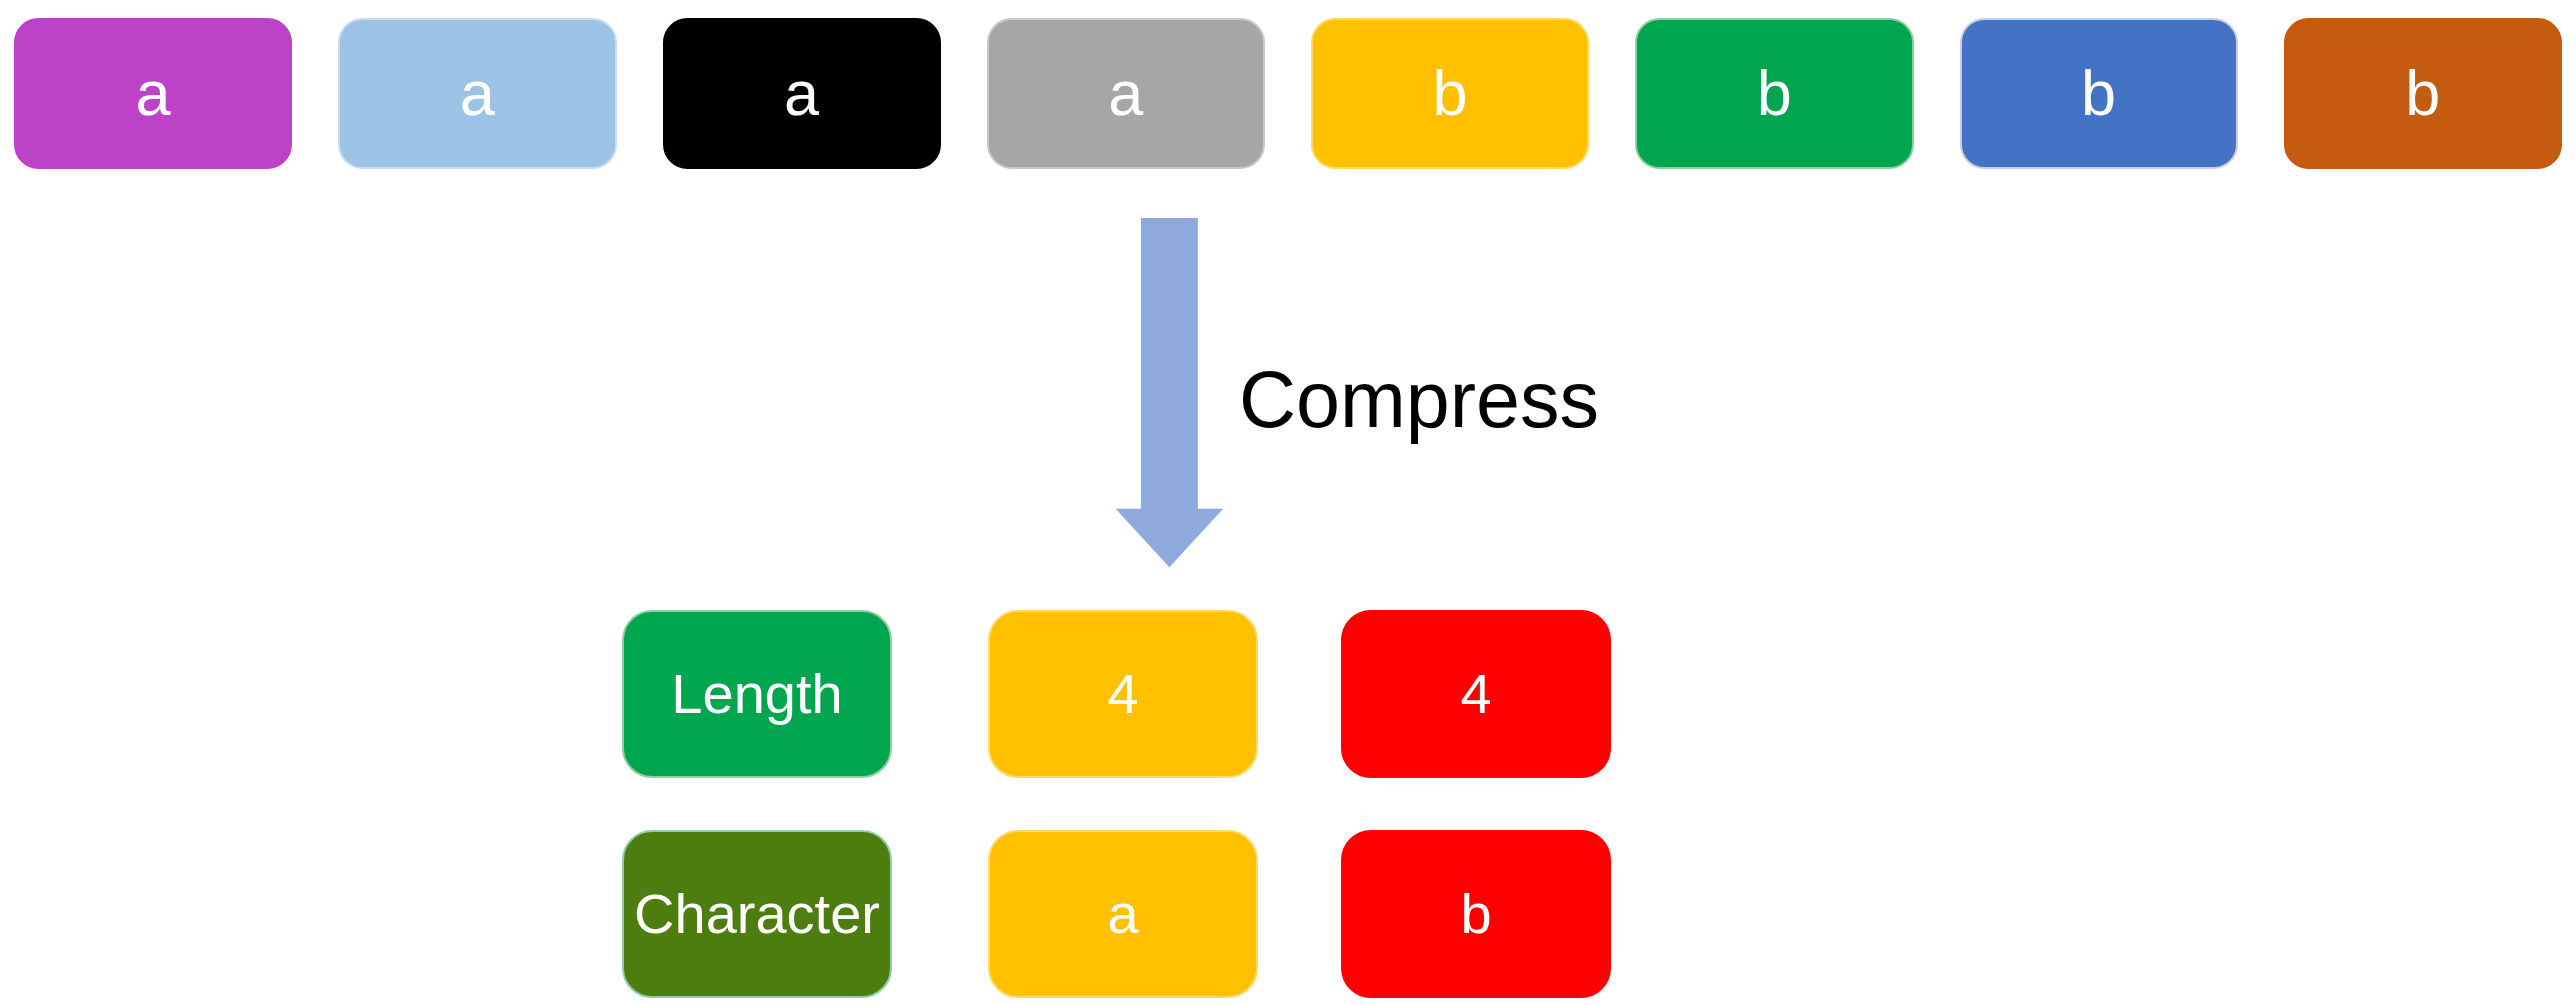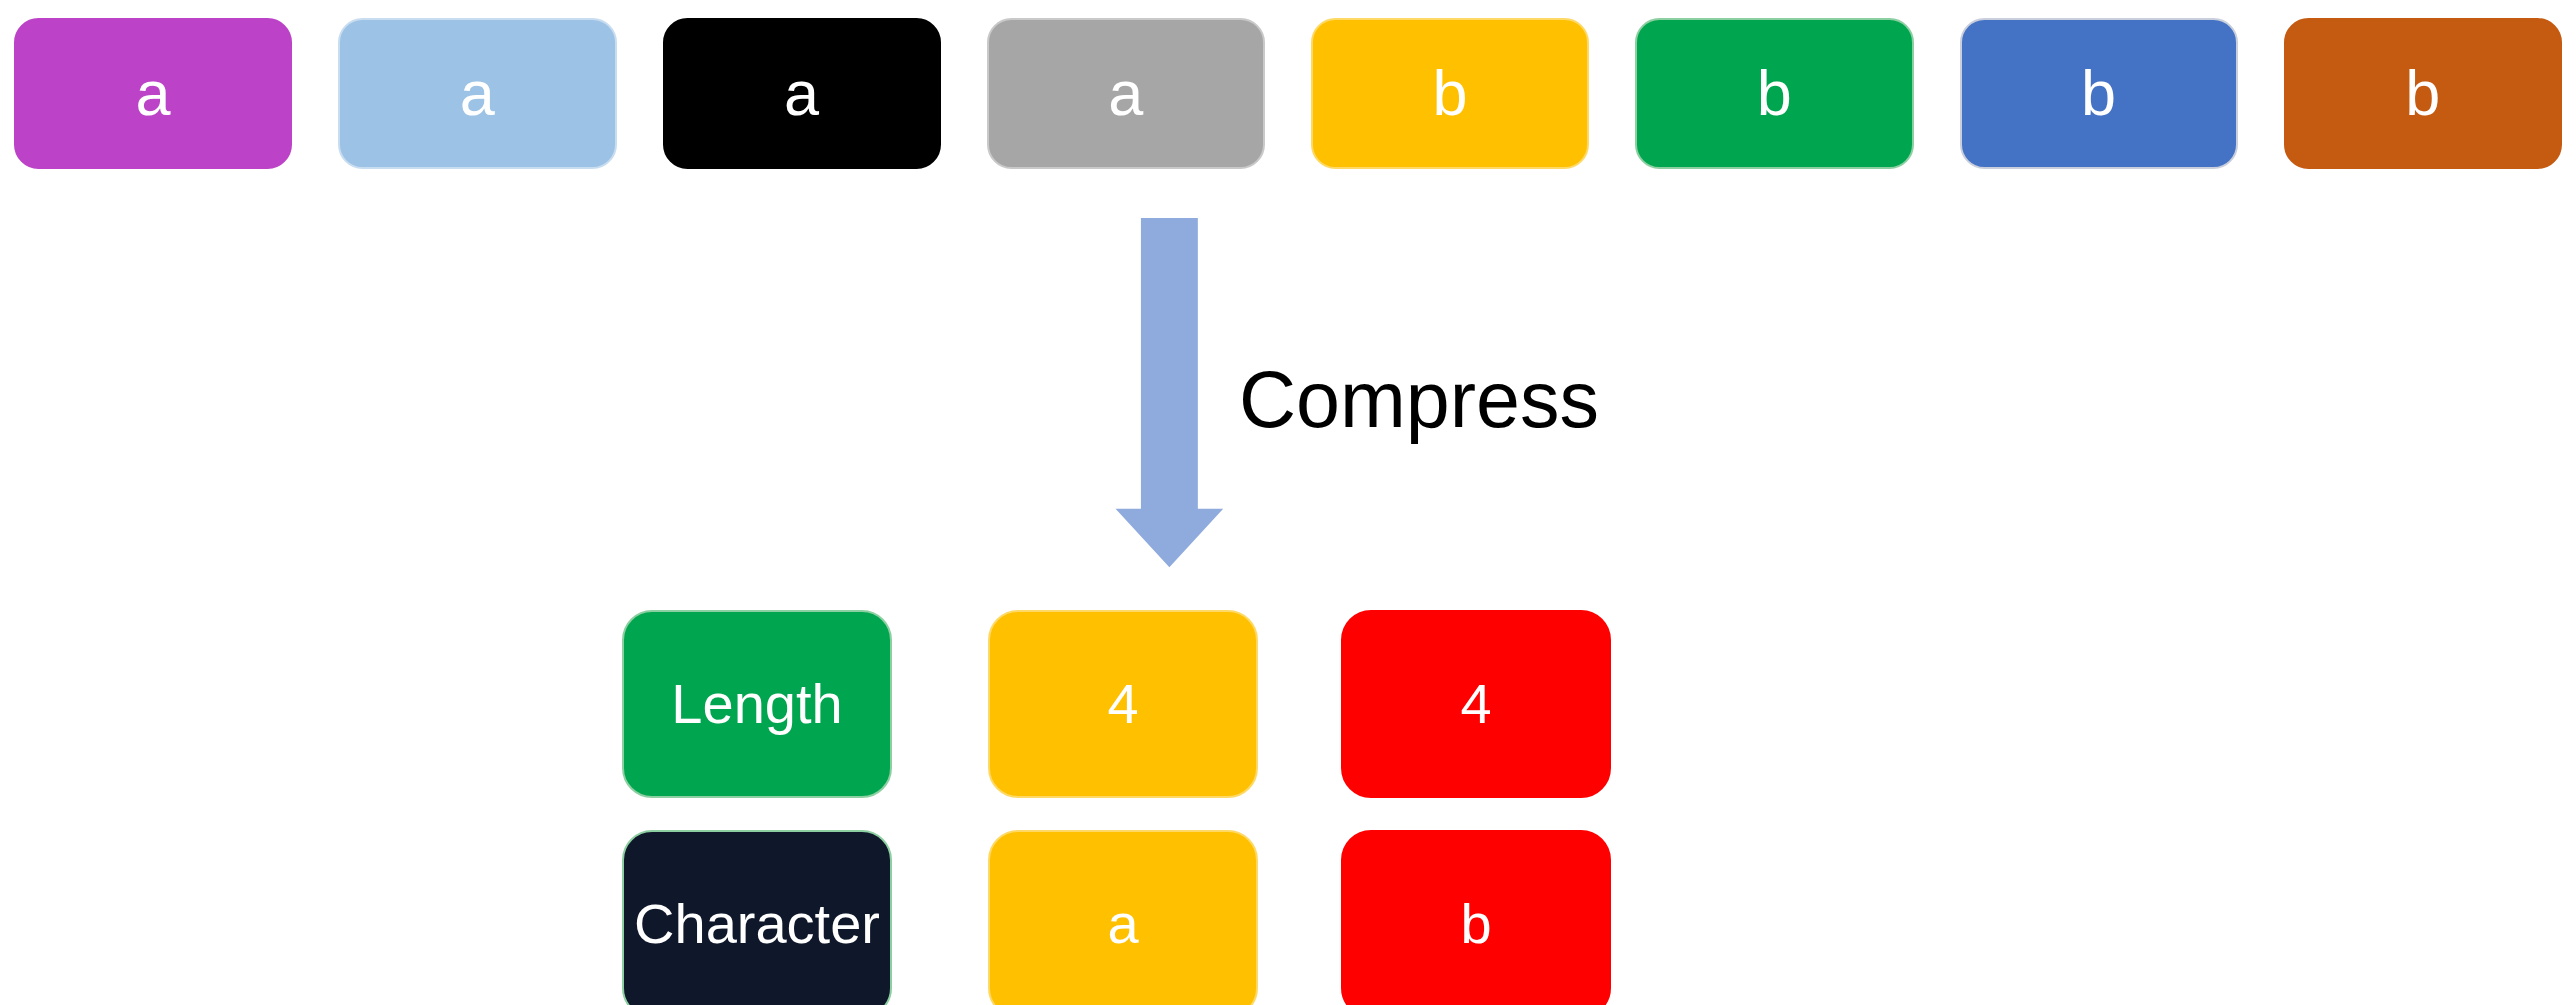--- a/index.html
+++ b/index.html
@@ -57,21 +57,21 @@
     top: 357px;
     font-size: 79px;
     line-height: 1.1;
     color: #000000;
     white-space: nowrap;
   }
 
   
   .result-box {
     position: absolute;
-    height: 188px;
+    height: 168px;
     width: 270px;
     border-radius: 30px;
     border: 2.6px solid transparent;
     box-sizing: border-box;
     display: flex;
     align-items: center;
     justify-content: center;
     color: #ffffff;
     font-size: 56px;
     line-height: 1;
@@ -124,21 +124,21 @@
   <div class="result-box row1 col-header" style="background-color: rgb(0, 165, 80); border-color: rgb(140, 207, 160);">
     <span>Length</span>
   </div>
   <div class="result-box row1 col-1" style="background-color: rgb(255, 192, 0); border-color: rgb(255, 217, 102);">
     <span>4</span>
   </div>
   <div class="result-box row1 col-2" style="background-color: rgb(255, 0, 0); border-color: rgb(255, 0, 0);">
     <span>4</span>
   </div>
 
-  <div class="result-box row2 col-header" style="background-color: #0f172a; border-color: rgb(140, 207, 160);">
+  <div class="result-box row2 col-header" style="background-color: #4d7c0f; border-color: rgb(140, 207, 160);">
     <span>Character</span>
   </div>
   <div class="result-box row2 col-1" style="background-color: rgb(255, 192, 0); border-color: rgb(255, 217, 102);">
     <span>a</span>
   </div>
   <div class="result-box row2 col-2" style="background-color: rgb(255, 0, 0); border-color: rgb(255, 0, 0);">
     <span>b</span>
   </div>
 
 </div>

